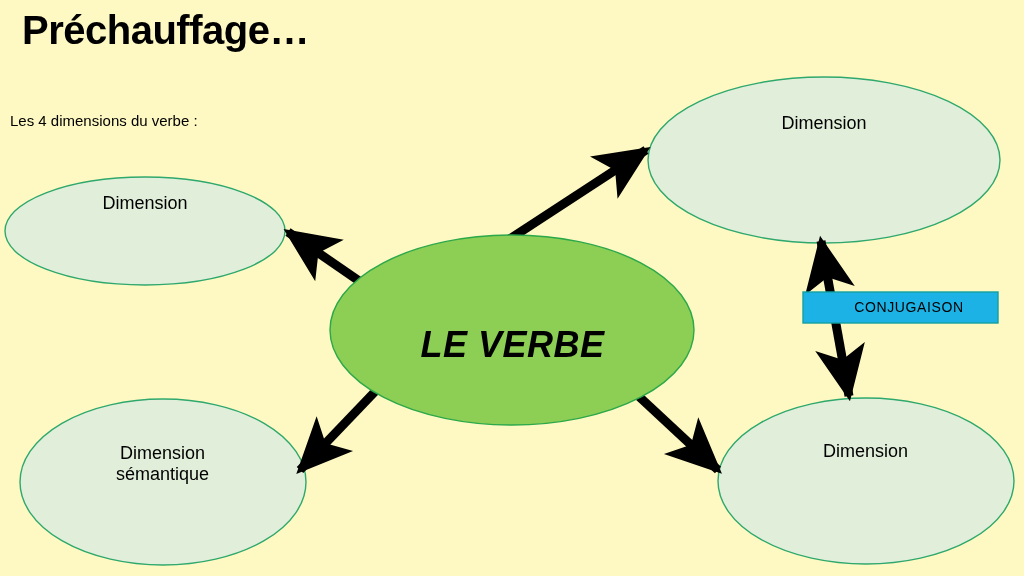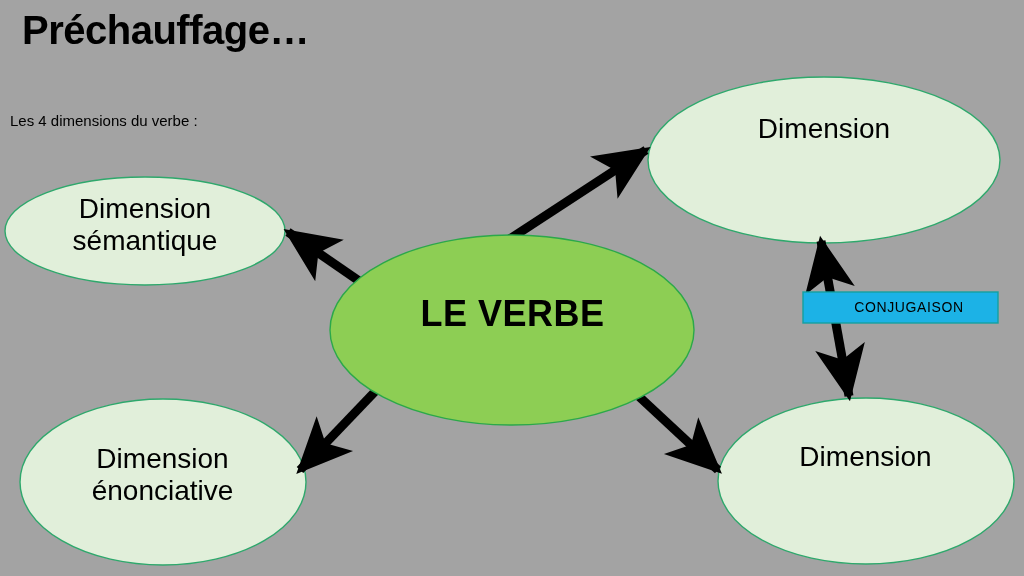--- a/index.html
+++ b/index.html
@@ -14,21 +14,21 @@
     overflow: hidden;
     font-family: "Liberation Sans", sans-serif;
     color: #000000;
   }
 
   #slide {
     position: absolute;
     left: 0; top: 0;
     width: 1024px;
     height: 576px;
-    background: #a3a3a3;
+    background: #fef9c3;
   }
 
   
   .slide-title {
     position: absolute;
     left: 22px;
     top: 8px;
     font-size: 40px;
     font-weight: bold;
     letter-spacing: -0.5px;
@@ -52,39 +52,39 @@
     width: 1024px;
     height: 576px;
   }
 
   
   .node-label {
     position: absolute;
     text-align: center;
     line-height: 1.16;
     pointer-events: none;
-    font-size: 28px;
+    font-size: 18px;
     font-weight: normal;
     color: #000;
   }
   .node-label.center {
     font-size: 36px;
     font-weight: bold;
     letter-spacing: 0.5px;
   }
   .node-label.tag {
     font-size: 14px;
     letter-spacing: 0.6px;
   }
 
   .lbl-semantique   { left: 5px;   top: 193px;  width: 280px; }
   .lbl-morpho       { left: 648px; top: 113px;  width: 352px; }
   .lbl-enonciative  { left: 20px;  top: 443px;  width: 285px; }
   .lbl-syntaxique   { left: 718px; top: 441px;  width: 295px; }
-  .lbl-verbe        { left: 330px; top: 293px;  width: 365px; }
+  .lbl-verbe        { left: 330px; top: 324px;  width: 365px; font-style: italic; }
   .lbl-conjugaison  { left: 803px; top: 299px;  width: 212px; }
 </style>
 </head>
 <body>
 
 <div id="slide">
 
   <div class="slide-title">Préchauffage…</div>
 
   <div class="slide-subtitle">Les 4 dimensions du verbe :</div>
@@ -117,30 +117,29 @@
 
     <ellipse cx="512" cy="330" rx="182" ry="95" fill="#8DCE54" stroke="#2BA84A" stroke-width="1.4"></ellipse>
 
     <line x1="849" y1="396" x2="821" y2="241" stroke="#000000" stroke-width="9" marker-end="url(#head)" marker-start="url(#headStart)"></line>
 
     <rect x="803" y="292" width="195" height="31" fill="#1CB2E6" stroke="#14A0A0" stroke-width="1.4"></rect>
   </svg>
 
   <div class="node-label lbl-semantique">
     <div>Dimension</div>
-    <div>sémantique</div>
   </div>
 
   <div class="node-label lbl-morpho">
     <div>Dimension</div>
   </div>
 
   <div class="node-label lbl-enonciative">
     <div>Dimension</div>
-    <div>énonciative</div>
+    <div>sémantique</div>
   </div>
 
   <div class="node-label lbl-syntaxique">
     <div>Dimension</div>
   </div>
 
   <div class="node-label center lbl-verbe">LE VERBE</div>
 
   <div class="node-label tag lbl-conjugaison">CONJUGAISON</div>
 

